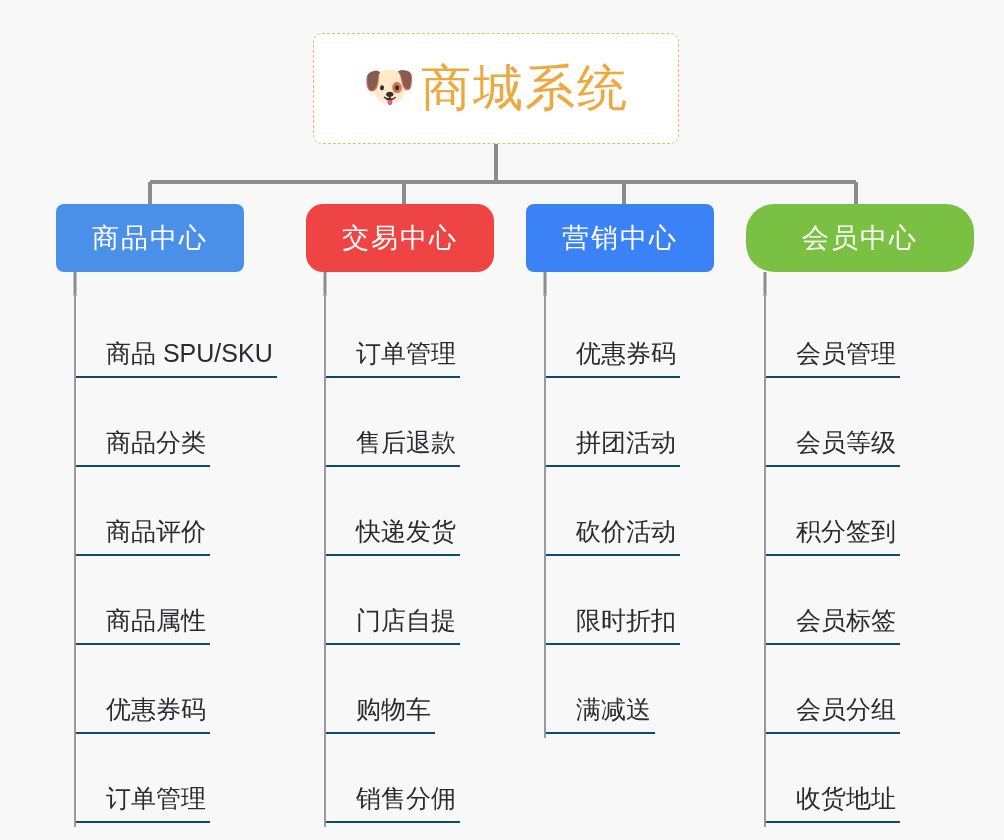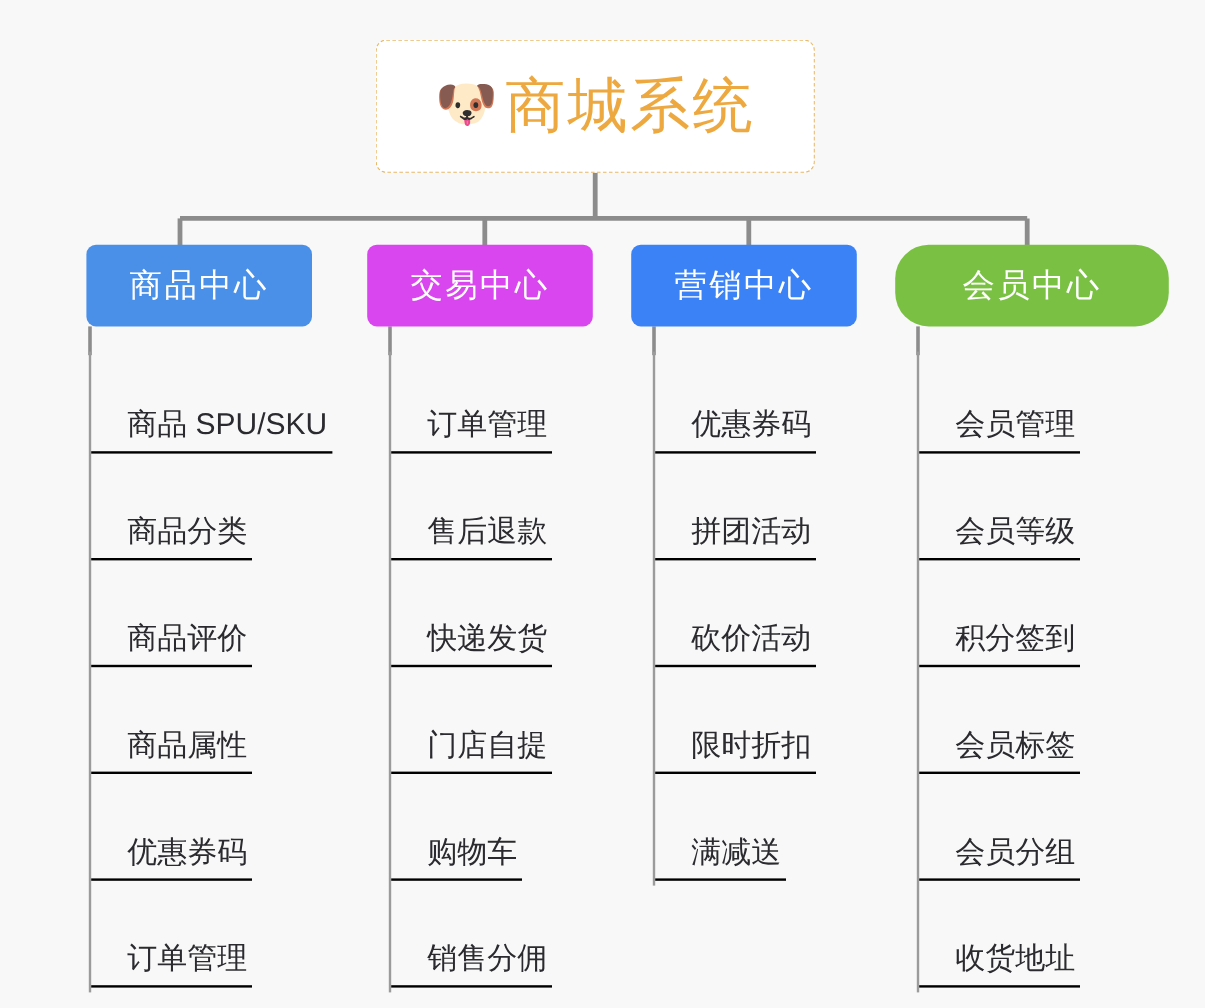--- a/index.html
+++ b/index.html
@@ -91,33 +91,33 @@
     align-items: flex-end;
     padding-left: 30px;
     padding-bottom: 4px;
   }
   .leaf-label {
     display: inline-block;
     font-size: 25px;
     color: #2b2b2f;
     white-space: nowrap;
     padding-bottom: 6px;
-    border-bottom: 2px solid #000000;
+    border-bottom: 2px solid #0c4a6e;
     margin-left: -30px;
     padding-left: 30px;
     padding-right: 4px;
   }
 
   
   #branch-0 { left: 56px;  width: 250px; }
   #branch-1 { left: 306px; width: 220px; }
   #branch-2 { left: 526px; width: 220px; }
   #branch-3 { left: 746px; width: 220px; }
 
-  #branch-0 .branch-header { width: 188px; margin-left: 16px; }
+  #branch-0 .branch-header { width: 188px; margin-left: 0; }
   #branch-1 .branch-header { width: 188px; margin-left: 0; }
   #branch-2 .branch-header { width: 188px; margin-left: 0; }
   #branch-3 .branch-header { width: 228px; margin-left: 0; border-radius: 28px; }
 </style>
 </head>
 <body style="background: rgb(248, 248, 249);">
 
 <div id="canvas">
 
   <svg id="connectors" viewBox="0 0 1004 840" width="1004" height="840" xmlns="http://www.w3.org/2000/svg">
@@ -162,21 +162,21 @@
       <div class="leaf-item">
         <span class="leaf-label">优惠券码</span>
       </div>
       <div class="leaf-item">
         <span class="leaf-label">订单管理</span>
       </div>
     </div>
   </div>
 
   <div class="branch" id="branch-1">
-    <div class="branch-header" style="background: #d946ef;">
+    <div class="branch-header" style="background: #ef4444; border-radius: 17px;">
       <span>交易中心</span>
     </div>
     <div class="leaf-list">
       <div class="leaf-item">
         <span class="leaf-label">订单管理</span>
       </div>
       <div class="leaf-item">
         <span class="leaf-label">售后退款</span>
       </div>
       <div class="leaf-item">

